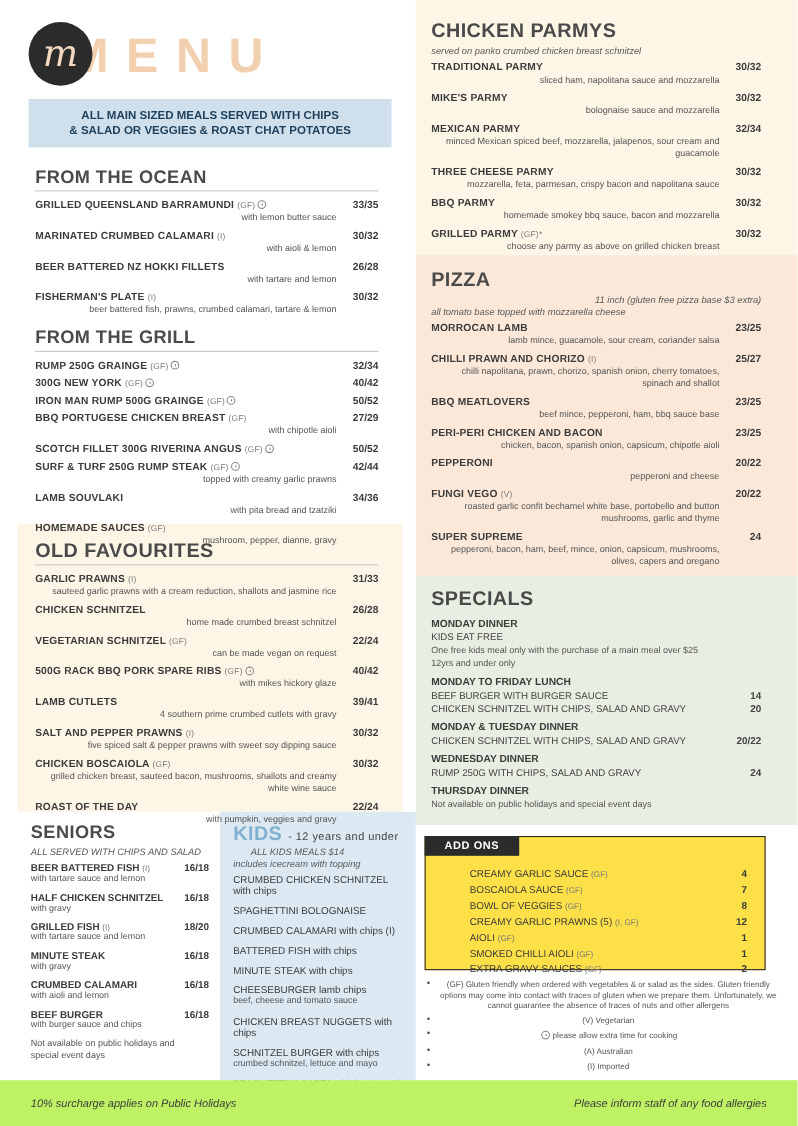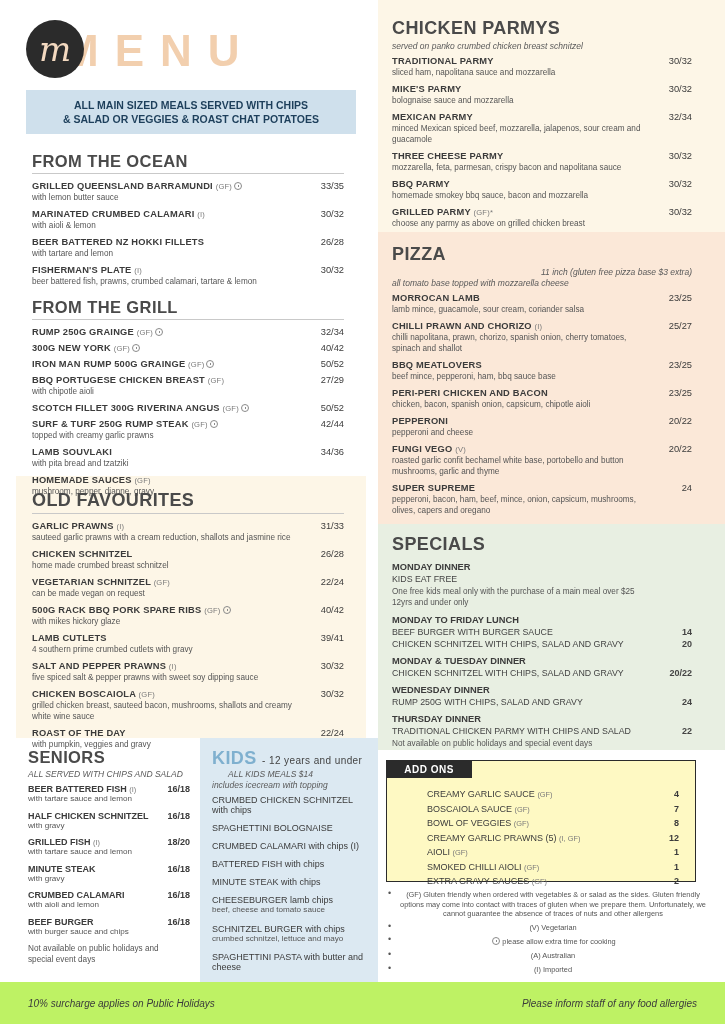--- a/index.html
+++ b/index.html
@@ -51,24 +51,24 @@
     margin-bottom: 2px;
   }
   h2.sec.big { font-size: 18px; }
   .sec-rule { border-bottom: 1px solid #c9c9c9; margin-bottom: 7px; height: 1px; }
   .sec-sub { font-size: 8.5px; font-style: italic; color: #5a5a5a; margin-bottom: 5px; }
 
   
   .item { position: relative; margin-bottom: 6px; padding-right: 38px; }
   .item .nm { font-size: 9.3px; font-weight: 700; color: #3b3b3b; letter-spacing: .2px; }
   .item .nm .tag { font-weight: 400; font-size: 7.6px; color: #7a7a7a; }
-  .item .desc { font-size: 8.2px; color: #555; line-height: 11px; margin-top: 1px; }
+  .item .desc { font-size: 8.2px; color: #555; line-height: 11px; margin-top: 1px; text-align: right; }
   .item .price {
     position: absolute; right: 0; top: 0;
-    font-size: 9.3px; font-weight: 400; color: #3b3b3b;
+    font-size: 9.3px; font-weight: 700; color: #3b3b3b;
   }
   .clock {
     display: inline-block; width: 8px; height: 8px; border: 1px solid #8a8a8a;
     border-radius: 50%; position: relative; top: 1px; margin-left: 2px;
   }
   .clock::after {
     content: ""; position: absolute; left: 3px; top: 1.5px;
     width: 1px; height: 2.6px; background: #8a8a8a;
   }
 
@@ -85,21 +85,21 @@
 
   
   .sp-head { font-size: 9.3px; font-weight: 700; color: #3b3b3b; margin-top: 7px; }
   .sp-line { position: relative; font-size: 8.8px; color: #444; padding-right: 34px; margin-top: 2px; }
   .sp-line .price { position: absolute; right: 0; top: 0; font-size: 9px; font-weight: 700; }
   .sp-ital { font-size: 8.2px; color: #555; line-height: 11px; }
 
   
   .addon-box {
     position: absolute; left: 386px; top: 760px; width: 310px; height: 122px;
-    border: 1px solid #2b2b2b; background: #fef9c3;
+    border: 1px solid #2b2b2b; background: #fde047;
   }
   .addon-tab {
     position: absolute; left: 386px; top: 760px; width: 86px; height: 18px;
     background: #2b2b2b; color: #fff; font-size: 10px; font-weight: 700;
     display: flex; align-items: center; justify-content: center; letter-spacing: .5px;
   }
   .addon-list { position: absolute; left: 40px; top: 28px; right: 16px; }
   .addon-row { position: relative; font-size: 9px; color: #3b3b3b; margin-bottom: 4.5px; }
   .addon-row .tag { font-size: 7.4px; color: #7a7a7a; }
   .addon-row .price { position: absolute; right: 0; top: 0; font-weight: 700; }
@@ -324,20 +324,23 @@
           <div class="nm">BATTERED FISH with chips</div>
         </div>
         <div class="kid-item">
           <div class="nm">MINUTE STEAK with chips</div>
         </div>
         <div class="kid-item">
           <div class="nm">CHEESEBURGER lamb chips</div>
           <div class="desc">beef, cheese and tomato sauce</div>
         </div>
         <div class="kid-item">
+          <div class="nm">CHICKEN BREAST NUGGETS with chips</div>
+        </div>
+        <div class="kid-item">
           <div class="nm">SCHNITZEL BURGER with chips</div>
           <div class="desc">crumbed schnitzel, lettuce and mayo</div>
         </div>
         <div class="kid-item">
           <div class="nm">SPAGHETTINI PASTA with butter and cheese</div>
         </div>
       </div>
   </div>
 
   <div style="position:absolute;left:392px;top:18px;width:300px;">
@@ -437,21 +440,20 @@
         <div>
           <div class="sp-head">MONDAY &amp; TUESDAY DINNER</div>
           <div class="sp-line">CHICKEN SCHNITZEL WITH CHIPS, SALAD AND GRAVY<span class="price">20/22</span></div>
         </div>
         <div>
           <div class="sp-head">WEDNESDAY DINNER</div>
           <div class="sp-line">RUMP 250G WITH CHIPS, SALAD AND GRAVY<span class="price">24</span></div>
         </div>
         <div>
           <div class="sp-head">THURSDAY DINNER</div>
-          <div class="sp-line">TRADITIONAL CHICKEN PARMY WITH CHIPS AND SALAD<span class="price">22</span></div>
           <div class="sp-ital" style="white-space:pre-line;margin-top:2px;">Not available on public holidays and special event days</div>
         </div>
       </div>
   </div>
 
   <div class="addon-box">
     <div class="addon-list" id="addon-items">
         <div class="addon-row">CREAMY GARLIC SAUCE <span class="tag">(GF)</span><span class="price">4</span></div>
         <div class="addon-row">BOSCAIOLA SAUCE <span class="tag">(GF)</span><span class="price">7</span></div>
         <div class="addon-row">BOWL OF VEGGIES <span class="tag">(GF)</span><span class="price">8</span></div>

